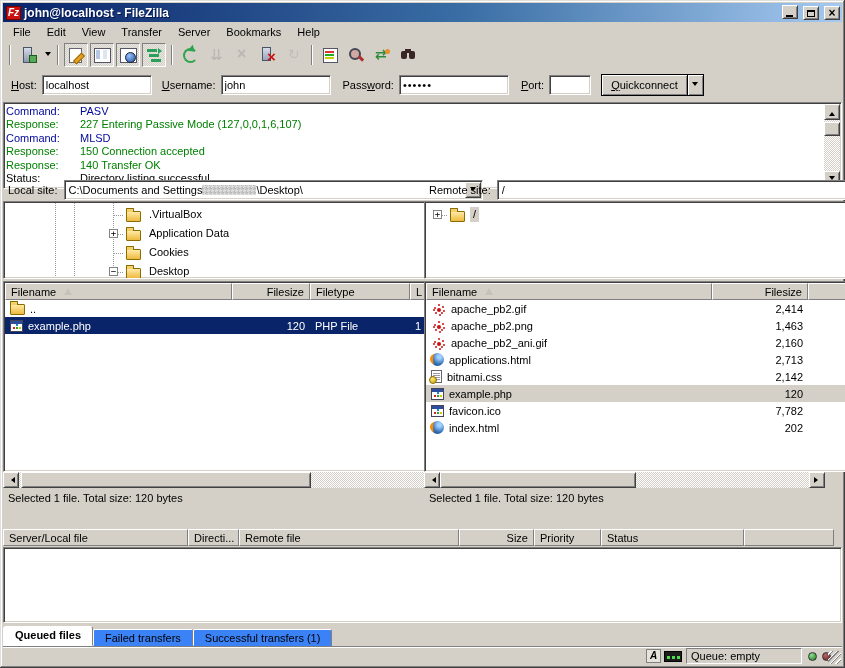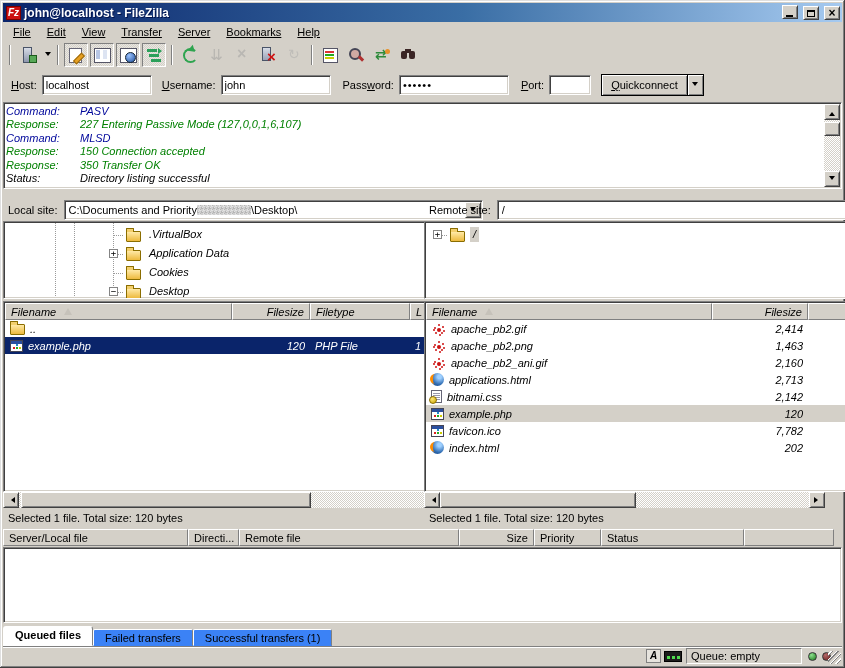--- a/index.html
+++ b/index.html
@@ -5,21 +5,21 @@
   html,body{margin:0;padding:0;background:#9a9a9a;}
   *{box-sizing:border-box;}
   .window{
     position:relative;width:845px;height:668px;background:#d4d0c8;
     font-family:"Liberation Sans","DejaVu Sans",sans-serif;font-size:11px;color:#000;
     box-shadow:inset -1px -1px 0 #404040,inset 1px 1px 0 #dfdfdf,inset -2px -2px 0 #808080,inset 2px 2px 0 #fff;
     overflow:hidden;
   }
   
   .sunken{border:1px solid;border-color:#808080 #fff #fff #808080;
-    box-shadow:inset 1px 1px 0 #404040,inset -1px -1px 0 #d4d0c8;background:#fff;font-style:italic;}
+    box-shadow:inset 1px 1px 0 #404040,inset -1px -1px 0 #d4d0c8;background:#fff;}
   .dither{background-color:#fff;background-image:
     linear-gradient(45deg,#d4d0c8 25%,transparent 25%,transparent 75%,#d4d0c8 75%),
     linear-gradient(45deg,#d4d0c8 25%,transparent 25%,transparent 75%,#d4d0c8 75%);
     background-size:2px 2px;background-position:0 0,1px 1px;}
   .arr-down{width:0;height:0;border:3px solid transparent;border-top:4px solid #000;display:inline-block;}
   .arr-up{width:0;height:0;border:3px solid transparent;border-bottom:4px solid #000;display:inline-block;}
   .arr-left{width:0;height:0;border:3px solid transparent;border-right:4px solid #000;display:inline-block;}
   .arr-right{width:0;height:0;border:3px solid transparent;border-left:4px solid #000;display:inline-block;}
 
   
@@ -30,21 +30,21 @@
   .title-text{color:#fff;font-weight:bold;font-size:12px;text-shadow:1px 1px 0 #00124a;flex:1;}
   .cap-btn{width:16px;height:14px;display:inline-flex;align-items:center;justify-content:center;margin-left:2px;
     background:#d4d0c8;border:1px solid;border-color:#fff #404040 #404040 #fff;
     box-shadow:inset 1px 1px 0 #d4d0c8,inset -1px -1px 0 #808080;}
   .glyph-min{width:7px;height:2px;background:#000;margin-top:7px;}
   .glyph-max{width:8px;height:7px;border:1px solid #000;border-top:2px solid #000;}
   .glyph-close{font-weight:bold;font-size:12px;line-height:10px;}
 
   
   #menubar{position:absolute;left:3px;top:22px;right:3px;height:19px;display:flex;align-items:center;padding-left:2px;}
-  .menu-item{padding:2px 8px;text-decoration:underline;}
+  .menu-item{padding:2px 8px;}
   
   #toolbar{position:absolute;left:3px;top:41px;right:3px;height:28px;display:flex;align-items:center;padding-left:2px;}
   .tb-sep{width:2px;height:20px;border-left:1px solid #808080;border-right:1px solid #fff;margin:0 4px;}
   .tb-btn{width:24px;height:24px;display:inline-flex;align-items:center;justify-content:center;border:1px solid transparent;margin:0 1px;position:relative;}
   .tb-btn.pressed{border-color:#808080 #fff #fff #808080;background-color:#e9e7e2;
     background-image:linear-gradient(45deg,#d4d0c8 25%,transparent 25%,transparent 75%,#d4d0c8 75%),
     linear-gradient(45deg,#d4d0c8 25%,transparent 25%,transparent 75%,#d4d0c8 75%);
     background-size:2px 2px;background-position:0 0,1px 1px;}
   .tb-btn.disabled .ti{filter:grayscale(1);opacity:.45;}
   .tb-dd{margin-left:1px;width:11px;height:22px;display:inline-flex;align-items:center;justify-content:center;}
@@ -103,21 +103,21 @@
   .vscroll{position:absolute;width:16px;display:flex;flex-direction:column;}
   .hscroll{position:absolute;height:16px;display:flex;flex-direction:row;}
   .sb-btn{width:16px;height:16px;flex:none;display:flex;align-items:center;justify-content:center;
     background:#d4d0c8;border:1px solid;border-color:#fff #404040 #404040 #fff;
     box-shadow:inset 1px 1px 0 #d4d0c8,inset -1px -1px 0 #808080;}
   .sb-track{flex:1;position:relative;}
   .sb-thumb{position:absolute;background:#d4d0c8;border:1px solid;border-color:#fff #404040 #404040 #fff;
     box-shadow:inset 1px 1px 0 #d4d0c8,inset -1px -1px 0 #808080;}
 
   
-  .pane{position:absolute;top:200px;width:480px;height:330px;}
+  .pane{position:absolute;top:180px;width:480px;height:330px;}
   #local-pane{left:3px;} #remote-pane{left:424px;}
   .sitebar{position:absolute;left:0;top:0;right:0;height:20px;display:flex;align-items:center;}
   .site-label{padding:0 6px 0 5px;flex:none;}
   .combo{flex:1;height:20px;position:relative;border:1px solid;border-color:#808080 #fff #fff #808080;
     box-shadow:inset 1px 1px 0 #404040,inset -1px -1px 0 #d4d0c8;background:#fff;}
   .combo-text{position:absolute;left:4px;top:3px;right:18px;white-space:nowrap;overflow:hidden;}
   .combo-btn{position:absolute;right:1px;top:1px;bottom:1px;width:16px;background:#d4d0c8;
     border:1px solid;border-color:#fff #404040 #404040 #fff;box-shadow:inset 1px 1px 0 #d4d0c8,inset -1px -1px 0 #808080;
     display:flex;align-items:center;justify-content:center;}
   .redacted{display:inline-block;width:54px;height:10px;vertical-align:-1px;border-radius:1px;
@@ -305,21 +305,21 @@
         <div class="log-line command">
           <span class="log-label">Command:</span>
           <span class="log-text">MLSD</span>
         </div>
         <div class="log-line response">
           <span class="log-label">Response:</span>
           <span class="log-text">150 Connection accepted</span>
         </div>
         <div class="log-line response">
           <span class="log-label">Response:</span>
-          <span class="log-text">350 Transfer OK</span>
+          <span class="log-text">140 Transfer OK</span>
         </div>
         <div class="log-line status">
           <span class="log-label">Status:</span>
           <span class="log-text">Directory listing successful</span>
         </div>
       </div>
     <div class="vscroll" id="log-vscroll" style="right:1px;top:1px;bottom:1px;">
         <span class="sb-btn">
           <span class="arr-up"></span>
         </span>
@@ -329,21 +329,21 @@
         <span class="sb-btn">
           <span class="arr-down"></span>
         </span>
       </div>
   </div>
 
   <div class="pane" id="local-pane">
     <div class="sitebar">
       <span class="site-label">Local site:</span>
       <span class="combo">
-        <span class="combo-text"><span>C:\Documents and Priority</span><span class="redacted"></span><span>\Desktop\</span></span>
+        <span class="combo-text"><span>C:\Documents and Settings</span><span class="redacted"></span><span>\Desktop\</span></span>
         <span class="combo-btn">
             <span class="arr-down"></span>
           </span>
       </span>
     </div>
     <div class="tree sunken">
       <div class="tree-body" id="local-tree-body">
           <div class="tree-vguide" style="left: 50px;"></div>
           <div class="tree-vguide" style="left: 69px;"></div>
           <div class="tree-vguide" style="left: 108px;"></div>

